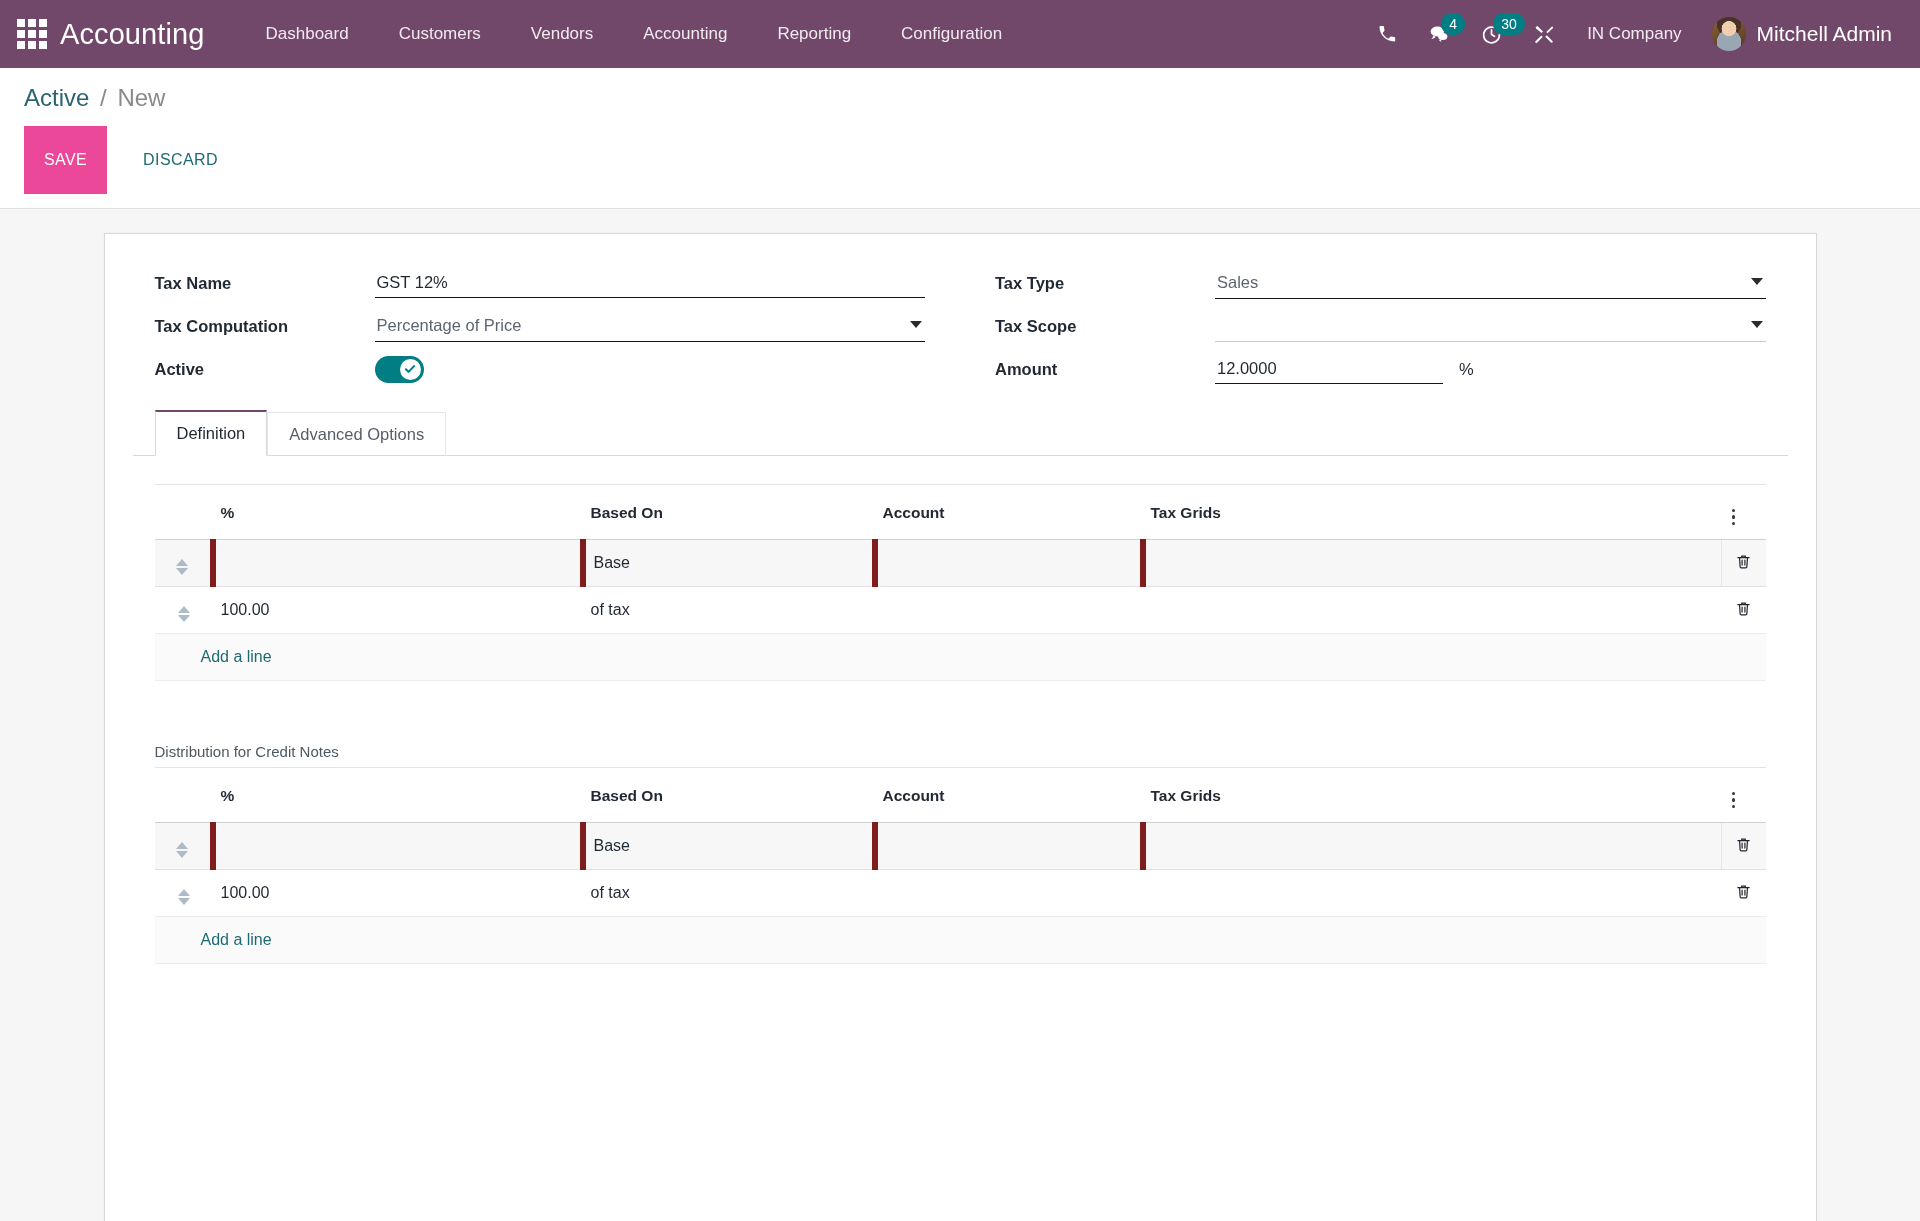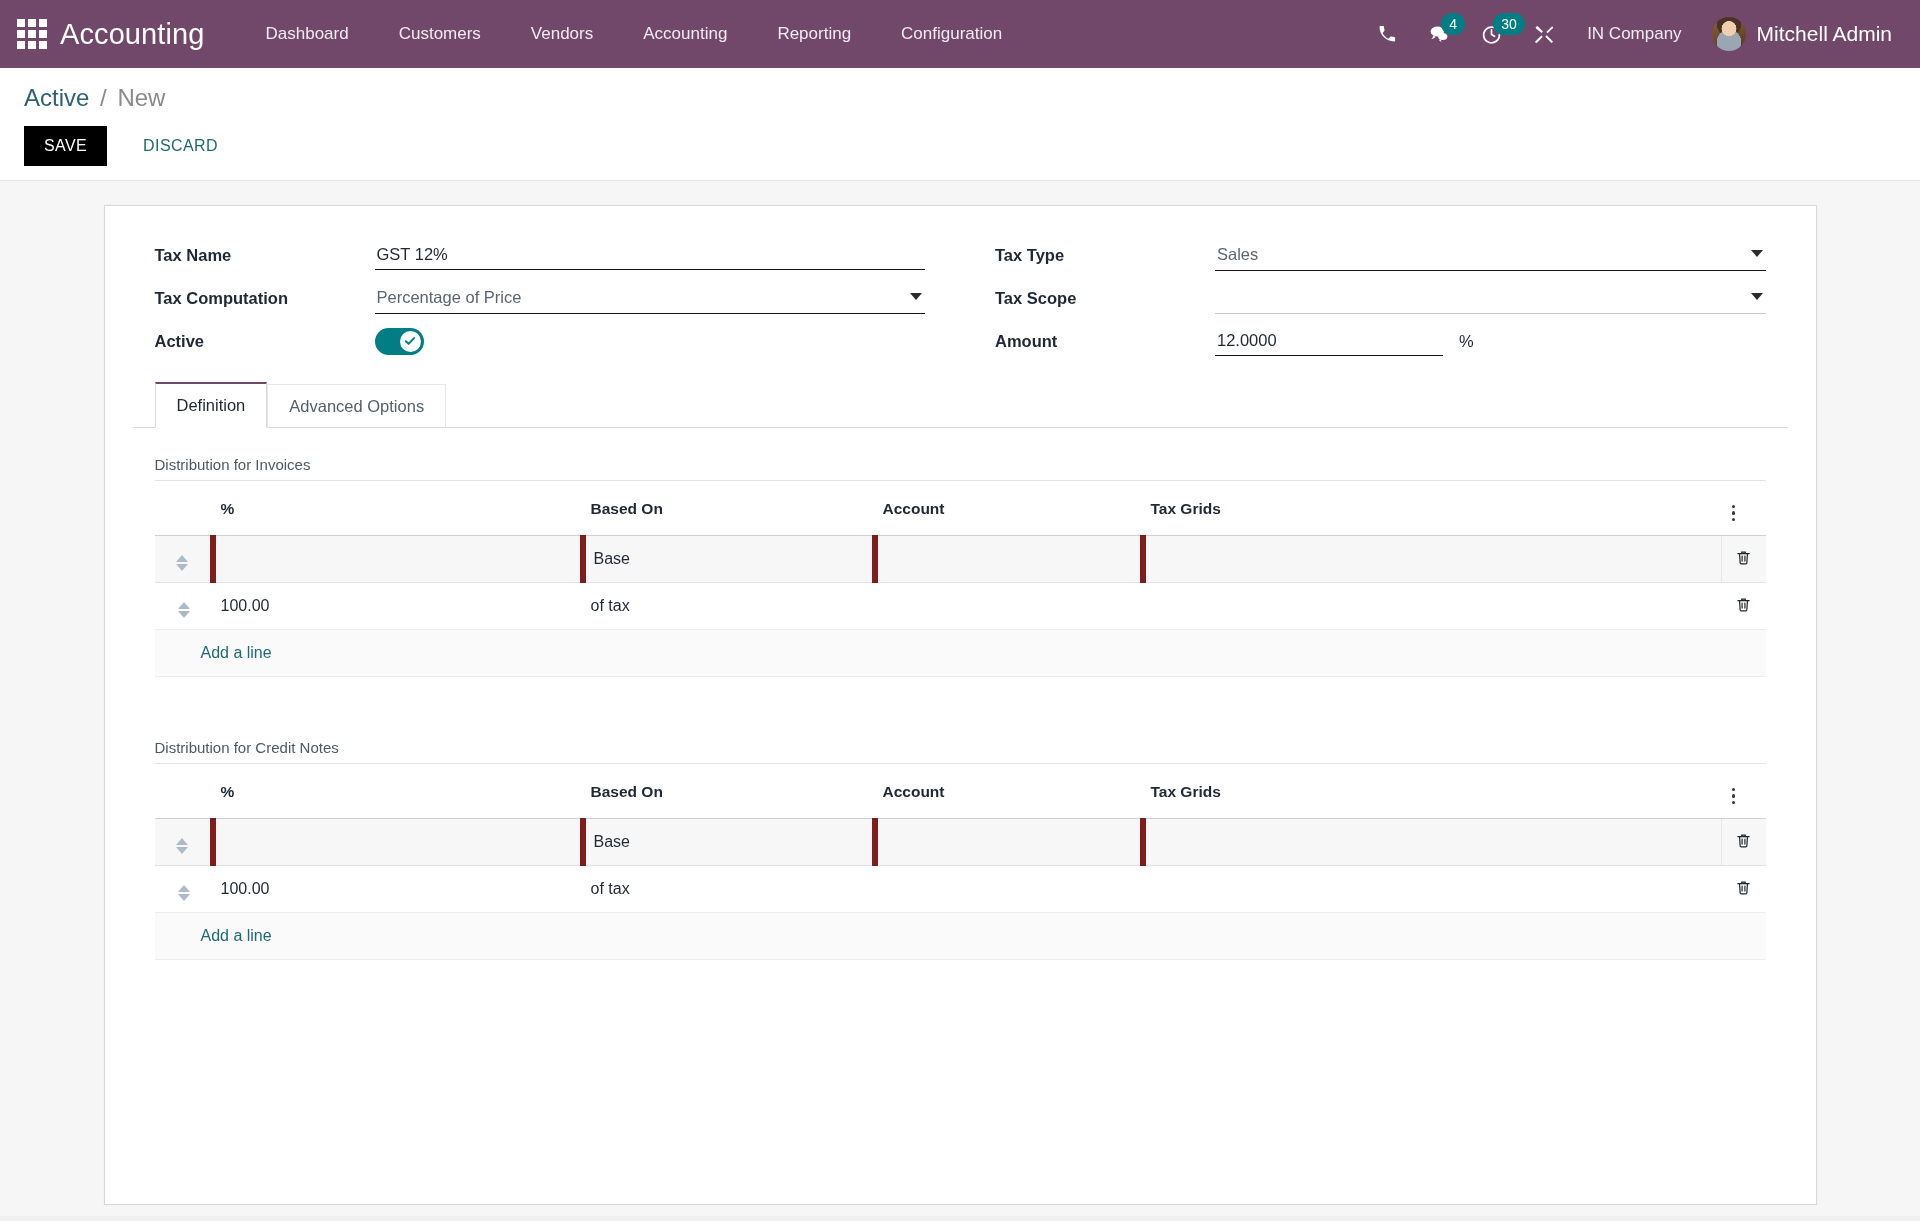--- a/index.html
+++ b/index.html
@@ -119,27 +119,27 @@
     color: #3b5563;
     margin-bottom: 14px;
     font-weight: 400;
   }
   .breadcrumb .bc-link { color: #2d6273; cursor: pointer; }
   .breadcrumb .bc-sep { color: #8a8a8a; margin: 0 4px; }
   .breadcrumb .bc-current { color: #8a8a8a; }
 
   .btn-row { display: flex; align-items: center; gap: 0; }
   .btn-save {
-    background: #000000;
+    background: #ec4899;
     color: #ffffff;
     border: none;
     font-size: 16px;
     font-weight: 500;
     letter-spacing: .4px;
-    padding: 11px 20px;
+    padding: 25px 20px;
     cursor: pointer;
     font-family: "Liberation Sans", sans-serif;
   }
   .btn-discard {
     background: transparent;
     color: #1d6a74;
     border: none;
     font-size: 16px;
     font-weight: 500;
     letter-spacing: .4px;
@@ -550,21 +550,20 @@
     </div>
 
     <div class="tabs">
       <div class="tab active">Definition</div>
       <div class="tab">Advanced Options</div>
     </div>
 
     <div class="tab-content">
 
       <div class="dist-section">
-        <div class="dist-title">Distribution for Invoices</div>
         <table class="dist">
           <thead>
             <tr>
               <th class="c-handle"></th>
               <th class="c-pct">%</th>
               <th class="c-based">Based On</th>
               <th class="c-acct">Account</th>
               <th class="c-grids">Tax Grids</th>
               <th class="c-opt">
                 <span class="optdots">

